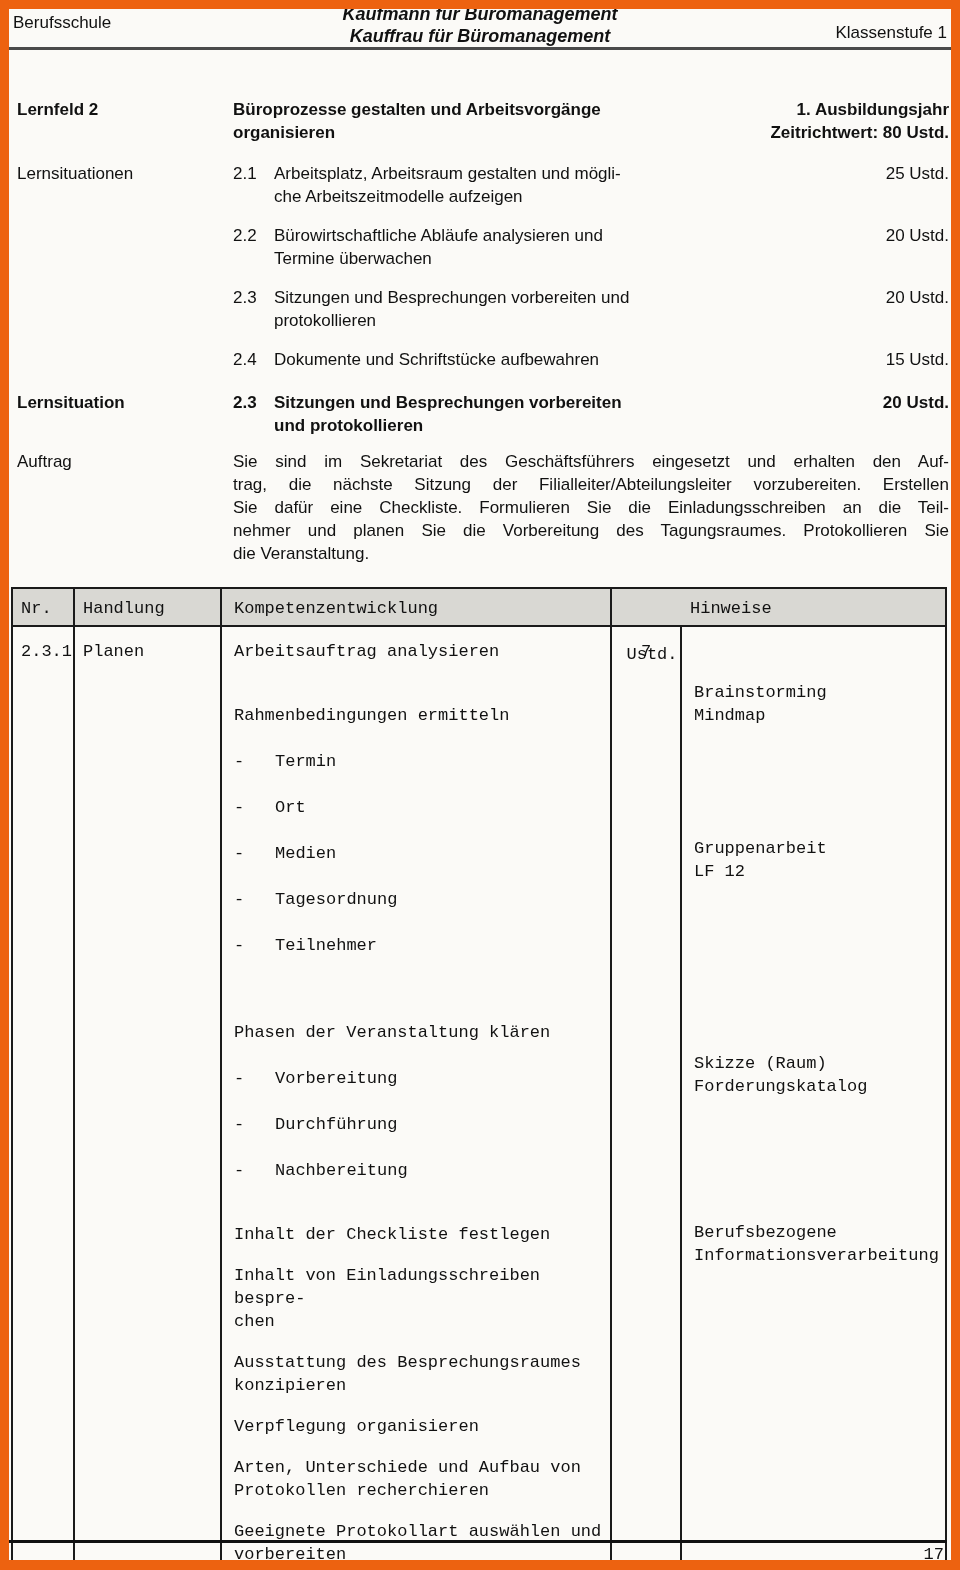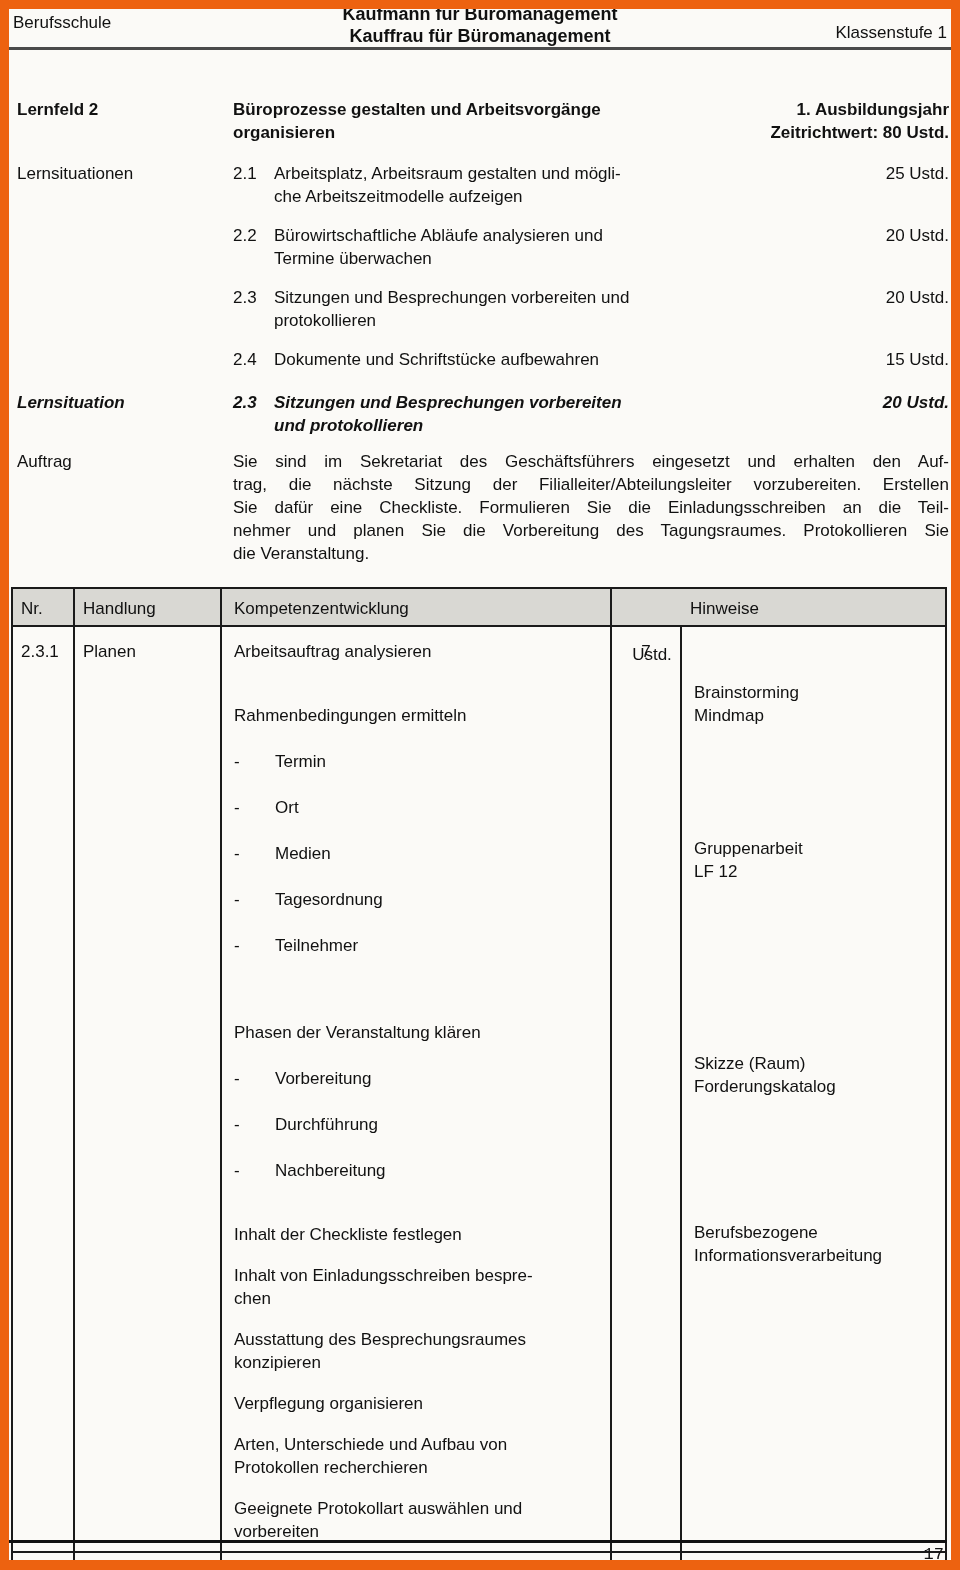--- a/index.html
+++ b/index.html
@@ -12,21 +12,21 @@
     border:9px solid var(--accent_orange,#ED6210);
     border-bottom-width:10px;
     background:var(--page_bg,#FBFAF7);
     overflow:hidden;
     font-size:17px; line-height:23px;
   }
 
   
   .header-band { display:flex; align-items:flex-end; height:38px; padding:0 4px; overflow:hidden; }
   .h-left  { width:224px; flex:none; padding-bottom:13px; }
-  .h-center{ flex:1; text-align:center; font-weight:bold; font-size:18px; line-height:22px; margin-top:-12px; }
+  .h-center{ flex:1; text-align:center; font-weight:bold; font-size:18px; line-height:22px; margin-top:-12px;font-style:italic; }
   .h-right { width:224px; flex:none; text-align:right; padding-bottom:3px; }
   .header-rule { height:3px; background:var(--header_rule,#4a4a4a); }
 
   
   .content { padding:0 2px 0 8px; }
   .bold { font-weight:bold; }
   .pre { white-space:pre-line; }
 
   .lf-row { display:flex; margin-top:48px; }
   .col-label { width:216px; flex:none; }
@@ -34,36 +34,36 @@
   .col-right { width:212px; flex:none; text-align:right; }
 
   .ls-block { display:flex; margin-top:18px; }
   .items { flex:1; }
   .item { display:flex; margin-top:16px; }
   .item:first-child { margin-top:0; }
   .item-num  { width:41px; flex:none; }
   .item-text { flex:1; white-space:pre-line; }
   .item-ustd { width:110px; flex:none; text-align:right; }
 
-  .lsit-block { display:flex; margin-top:20px;font-style:italic; }
+  .lsit-block { display:flex; margin-top:20px; }
   .auftrag-block { display:flex; margin-top:13px; }
   .auftrag-lines { flex:1; }
   .jline { text-align:justify; text-align-last:justify; }
 
   
   .lftable { margin:22px 0 0 2px; width:936px; border:2px solid var(--table_border,#1a1a1a); }
   .thead { display:flex; background:var(--table_header_bg,#D9D8D3); border-bottom:2px solid var(--table_border,#1a1a1a); height:38px; }
   .trow  { display:flex; border-bottom:2px solid var(--table_border,#1a1a1a); position:relative; }
   .trow:last-child { border-bottom:none; }
   .c-nr { width:62px;  flex:none; }
   .c-ha { width:147px; flex:none; }
   .c-ko { width:390px; flex:none; }
   .c-us { width:70px;  flex:none; text-align:center; }
   .c-hi { flex:1; }
-  .thead > div, .trow > div { border-right:2px solid var(--table_border,#1a1a1a); }
+  .thead > div, .trow > div { border-right:2px solid var(--table_border,#1a1a1a);font-family:Liberation Mono, monospace; }
   .thead > div:last-child, .trow > div:last-child { border-right:none; }
   .th { padding:8px 0 0 8px; }
   .th.c-ko { padding-left:12px; }
   .th.c-us { padding-left:12px;margin-top:46px; }
   .th.c-hi { padding-left:8px; }
   .td { padding:13px 8px 8px 8px; }
   .td.c-ko { padding-left:12px; padding-right:6px; }
   .td.c-us { padding-left:0; padding-right:0; }
   .td.c-hi { position:relative; padding:0; }
   .block { margin-bottom:18px; white-space:pre-line; }

